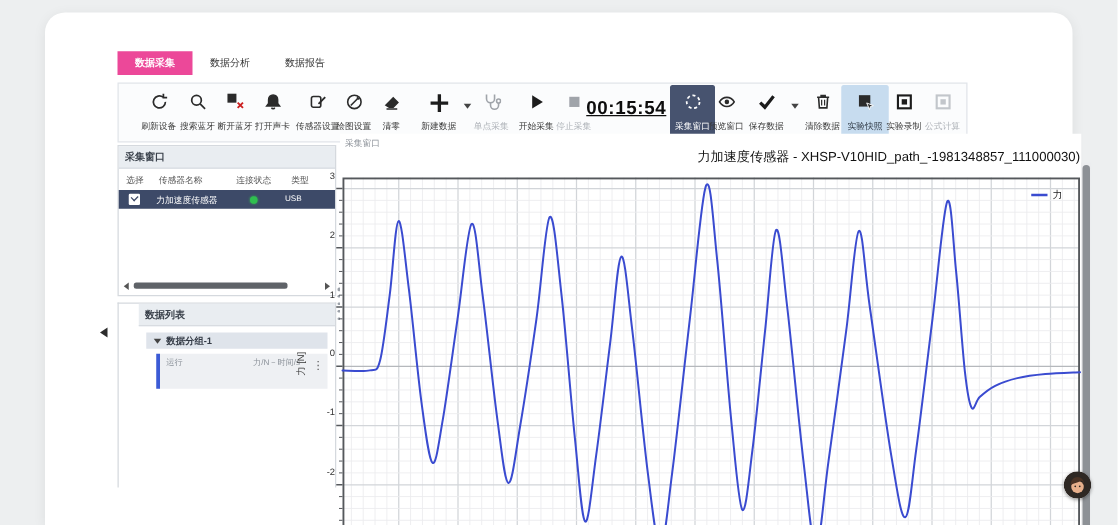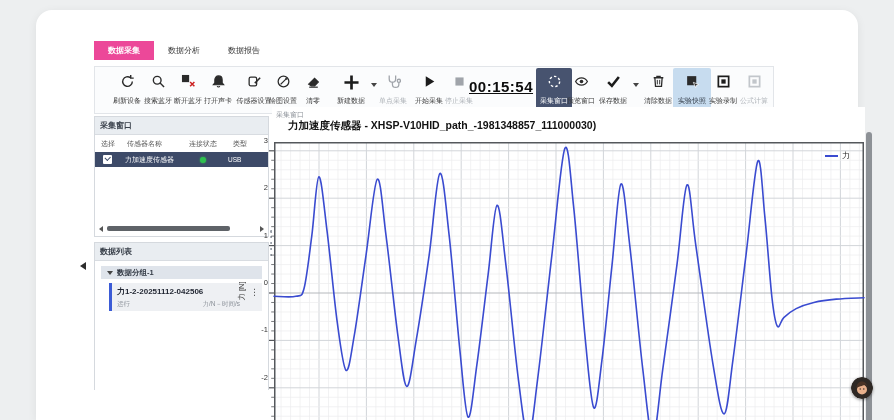--- a/index.html
+++ b/index.html
@@ -48,21 +48,21 @@
   .dataitem{margin:4px 6px 0 14px;background:#eef0f3;border-left:3px solid #3b5bd6;height:28px;position:relative;}
   .dataitem .dname{font-size:8px;font-weight:bold;color:#1f2430;padding:3px 0 0 5px;white-space:nowrap;overflow:hidden;}
   .dataitem .drow2{display:flex;justify-content:space-between;font-size:6.5px;color:#8a9098;padding:3px 22px 0 5px;}
   .dataitem .dmenu{position:absolute;right:3px;top:4px;font-size:9px;color:#555;}
   .collapse-arrow{position:absolute;left:44px;top:252px;width:0;height:0;border-top:4px solid transparent;border-bottom:4px solid transparent;border-right:6px solid #2c2c2c;}
   .splitter{position:absolute;left:234px;top:220px;width:3px;height:26px;display:flex;flex-direction:column;justify-content:space-between;}
   .splitter i{width:2.5px;height:2.5px;border-radius:50%;background:#9aa0a8;}
   
   .chartpanel{position:absolute;left:236px;top:97px;width:593px;height:323px;background:#fff;}
   .chart-label{position:absolute;left:240px;top:100px;font-size:7px;color:#8e939a;}
-  .chart-title{position:absolute;left:252px;top:109px;width:590px;text-align:left;font-size:10.5px;font-weight:bold;color:#121212;white-space:nowrap;}
+  .chart-title{position:absolute;left:238px;top:109px;width:590px;text-align:right;font-size:10.5px;font-weight:normal;color:#121212;white-space:nowrap;}
   .plot{position:absolute;left:238px;top:132px;width:590px;height:288px;background:#fff;}
   .plot svg{overflow:visible;display:block;}
   .ylabel{position:absolute;left:196px;top:276px;font-size:7.5px;color:#333;transform:rotate(-90deg);transform-origin:center;white-space:nowrap;}
   .ytick{position:absolute;left:210px;width:22px;text-align:right;font-size:7.5px;color:#333;}
   .legend{position:absolute;left:789px;top:140px;display:flex;align-items:center;}
   .legend .lline{width:13px;height:2px;background:#3a4bd0;margin-right:4px;}
   .legend .ltext{font-size:8px;color:#222;}
   .anno{position:absolute;left:648px;top:130px;width:179px;height:81px;border:2px solid #1c1c1c;background:rgba(173,184,194,0.42);box-sizing:border-box;display:flex;align-items:center;justify-content:center;}
   .anno span{font-size:11.5px;color:#2a2a2a;}
   .vscroll{position:absolute;left:829px;top:120px;width:8px;height:300px;background:#ecedef;}
@@ -263,28 +263,27 @@
         <span class="gdot"></span>
         <span class="ttype">USB</span>
       </div>
       <div class="hscroll">
         <span class="arr l"></span>
         <span class="arr r"></span>
         <span class="thumb"></span>
       </div>
     </div>
 
-    <div class="panel" style="top:232px;height:148px;border-bottom:none;">
+    <div class="panel" style="top:232px;height:148px;border-bottom:none;padding-left:16px;">
       <div class="panel-h">数据列表</div>
       <div class="grouprow">
         <span class="tri-down"></span>
         <span>数据分组-1</span>
       </div>
       <div class="dataitem">
-        <div class="dname">力1-2-20251112-042506</div>
         <div class="drow2">
           <span>运行</span>
           <span>力/N－时间/s</span>
         </div>
         <span class="dmenu">⋮</span>
       </div>
     </div>
 
     <span class="collapse-arrow"></span>
     <div class="splitter">

